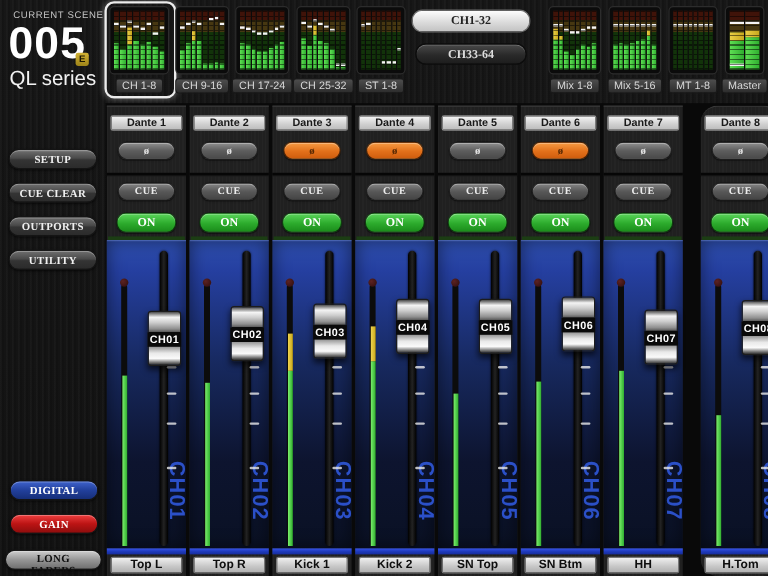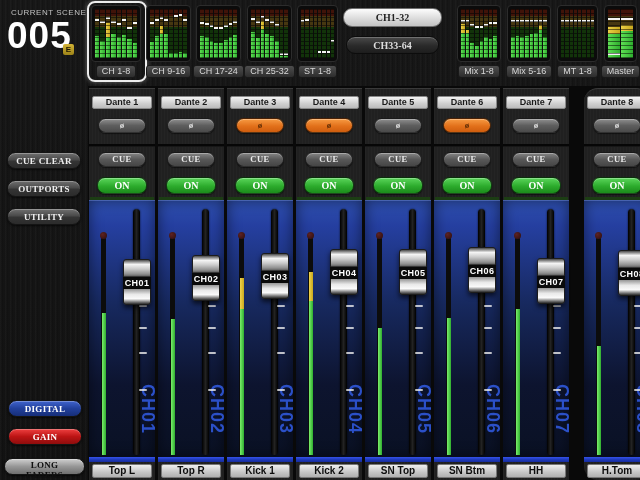--- a/index.html
+++ b/index.html
@@ -92,20 +92,21 @@
 </style>
 </head>
 <body>
 
 <div class="app">
 
   <div class="scene-panel">
     <div class="scene-label">CURRENT SCENE</div>
     <div class="scene-num">005</div>
     <div class="scene-badge">E</div>
+    <div class="scene-model">QL series</div>
   </div>
 
   <div id="bridge">
       <div class="ring" style="left: 87px; top: 1px; width: 56px; height: 77px;"></div>
       <div class="mblock" style="left: 91px; width: 50px;">
         <div class="bars">
           <div class="bar">
             <div class="bfill" style="height: 44%;"></div>
             <div class="bpeak" style="bottom: 76%;"></div>
           </div>
@@ -416,20 +417,21 @@
         </div>
       </div>
       <div class="blabel" style="left: 604px; width: 33px;">
         <span>Master</span>
       </div>
     </div>
 
   <button class="bank light">CH1-32</button>
   <button class="bank dark">CH33-64</button>
 
+  <button class="spill" style="top:124px">SETUP</button>
   <button class="spill" style="top:180px">OUTPORTS</button>
   <button class="spill" style="top:152px">CUE CLEAR</button>
   <button class="spill" style="top:208px">UTILITY</button>
 
   <button class="spill blue" style="top:400px">DIGITAL</button>
   <button class="spill red" style="top:428px">GAIN</button>
   <button class="spill silver" style="top:458px">LONG FADERS</button>
 
   <div class="strips-bg"></div>
   <div id="strips">

